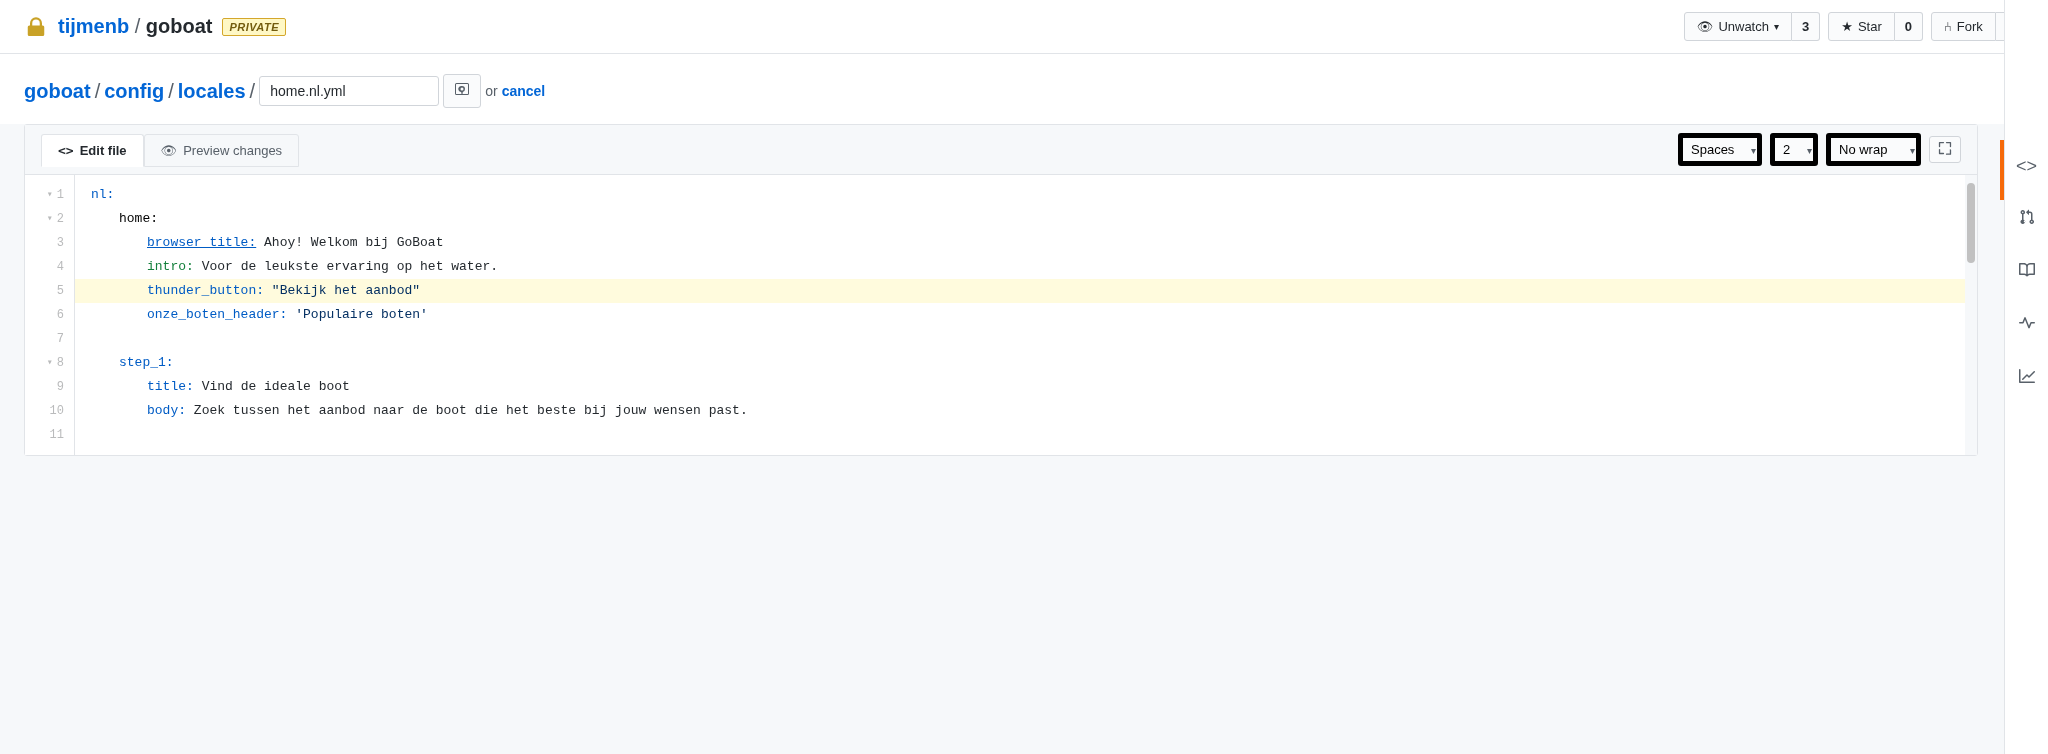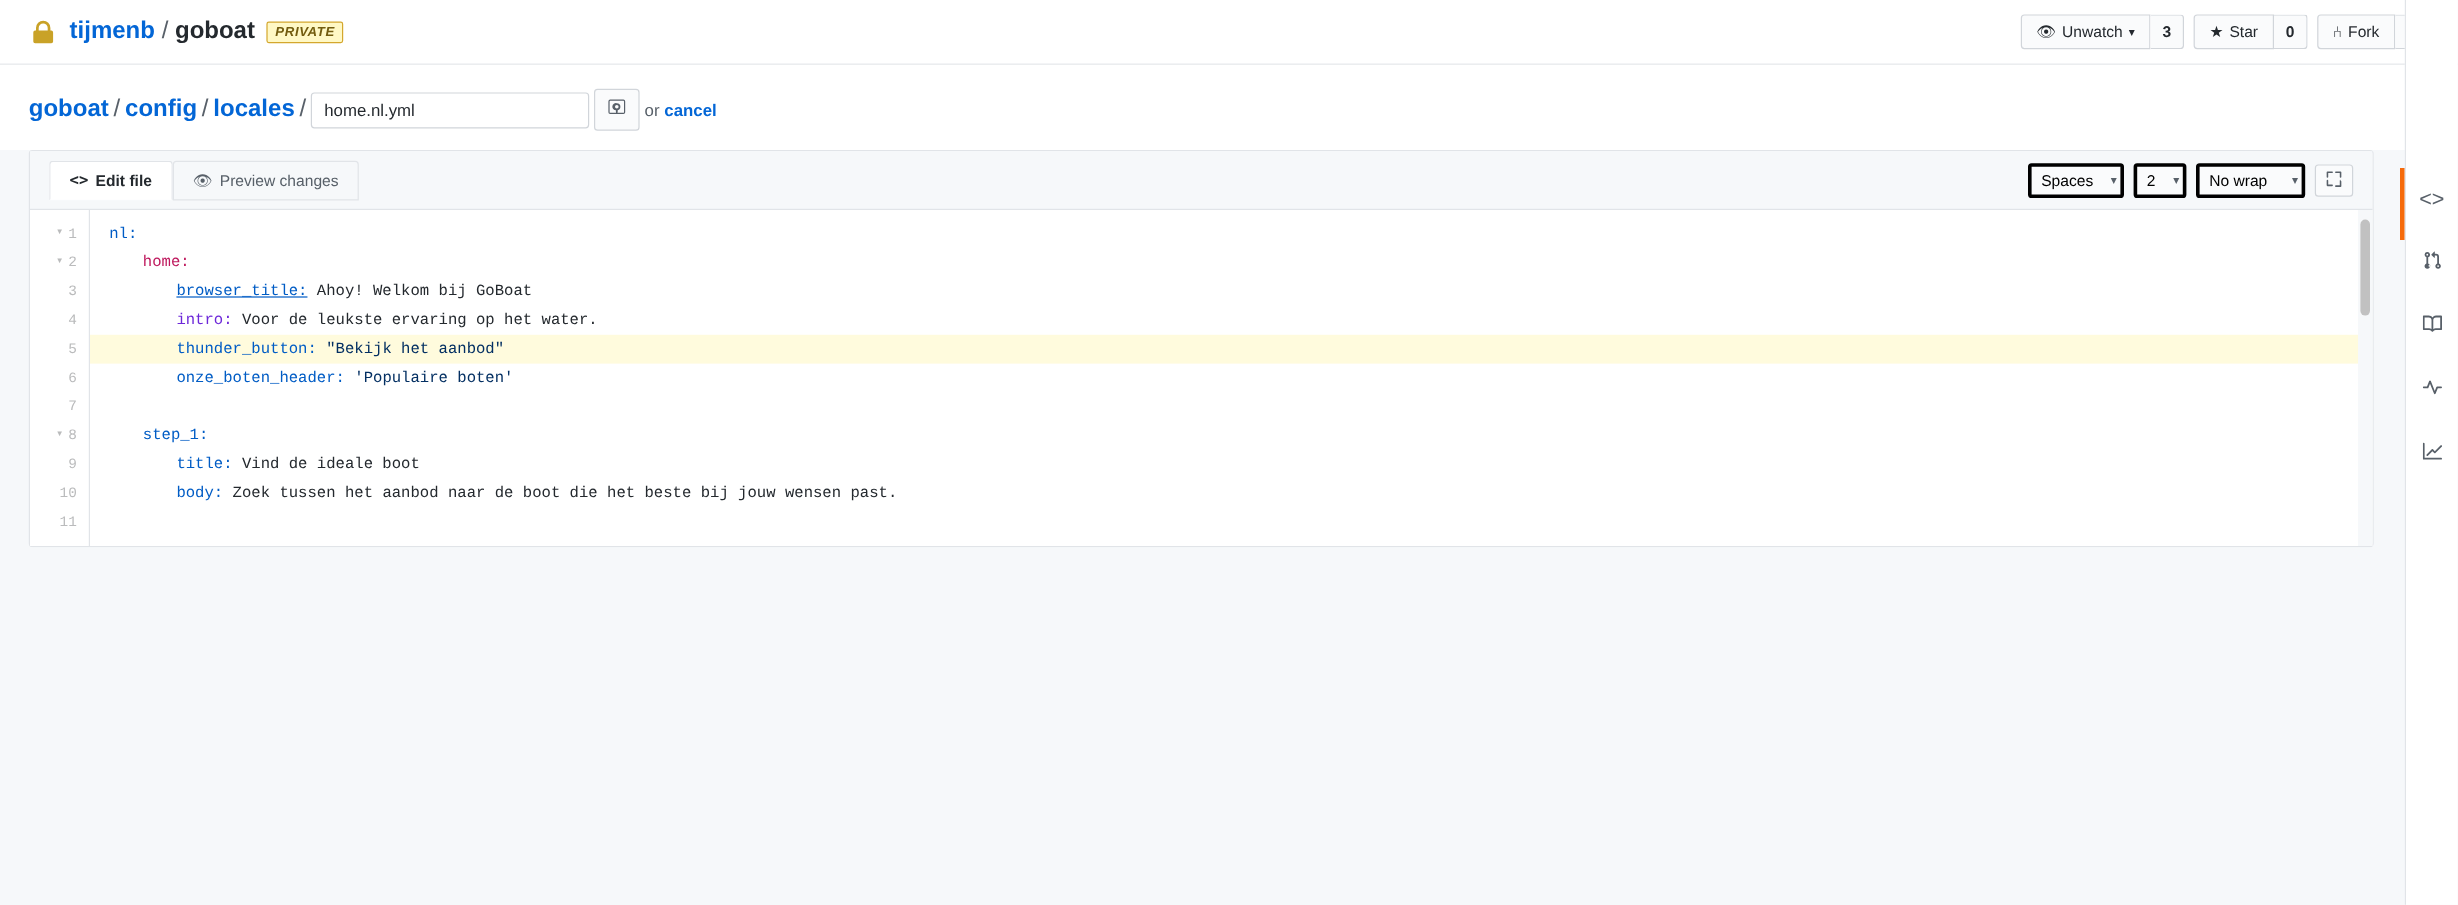--- a/index.html
+++ b/index.html
@@ -99,21 +99,21 @@
     .breadcrumb-sep {
       color: #586069;
       font-weight: 300;
     }
     .breadcrumb-input {
       border: 1px solid #d1d5da;
       border-radius: 3px;
       padding: 6px 10px;
       font-size: 14px;
       color: #24292e;
-      width: 232px;
+      width: 180px;
       outline: none;
     }
     .breadcrumb-commit-btn {
       background: #fafbfc;
       border: 1px solid #d1d5da;
       border-radius: 3px;
       padding: 6px 10px;
       cursor: pointer;
       font-size: 16px;
       color: #586069;
@@ -194,21 +194,21 @@
       color: #586069;
     }
     .toolbar-spacer { flex: 1; }
     .toolbar-controls {
       display: flex;
       align-items: center;
       gap: 8px;
     }
     .toolbar-select {
       background: #fafbfc;
-      border: 3px solid #000000;
+      border: 5px solid #000000;
       border-radius: 3px;
       padding: 4px 22px 4px 8px;
       font-size: 13px;
       cursor: pointer;
       appearance: none;
       -webkit-appearance: none;
       position: relative;
     }
     .select-wrapper {
       position: relative;
@@ -474,33 +474,33 @@
       </div>
     </div>
 
     <div class="code-lines">
 
       <div class="code-line">
         <span style="color:#005cc5;">nl:</span>
       </div>
 
       <div class="code-line">
-        <span style="padding-left:28px; color:#be185d;">home:</span>
+        <span style="padding-left:28px; color:#000000;">home:</span>
       </div>
 
       <div class="code-line">
         <span style="padding-left:56px;">
           <span style="color:#005cc5;text-decoration:underline;">browser_title:</span>
           <span> Ahoy! Welkom bij GoBoat</span>
         </span>
       </div>
 
       <div class="code-line">
         <span style="padding-left:56px;">
-          <span style="color:#6d28d9;">intro:</span>
+          <span style="color:#15803d;">intro:</span>
           <span> Voor de leukste ervaring op het water.</span>
         </span>
       </div>
 
       <div class="code-line highlighted">
         <span style="padding-left:56px;">
           <span style="color:#005cc5;text-align:right;">thunder_button:</span>
           <span> </span>
           <span style="color:#032f62;">"Bekijk het aanbod"</span>
         </span>

